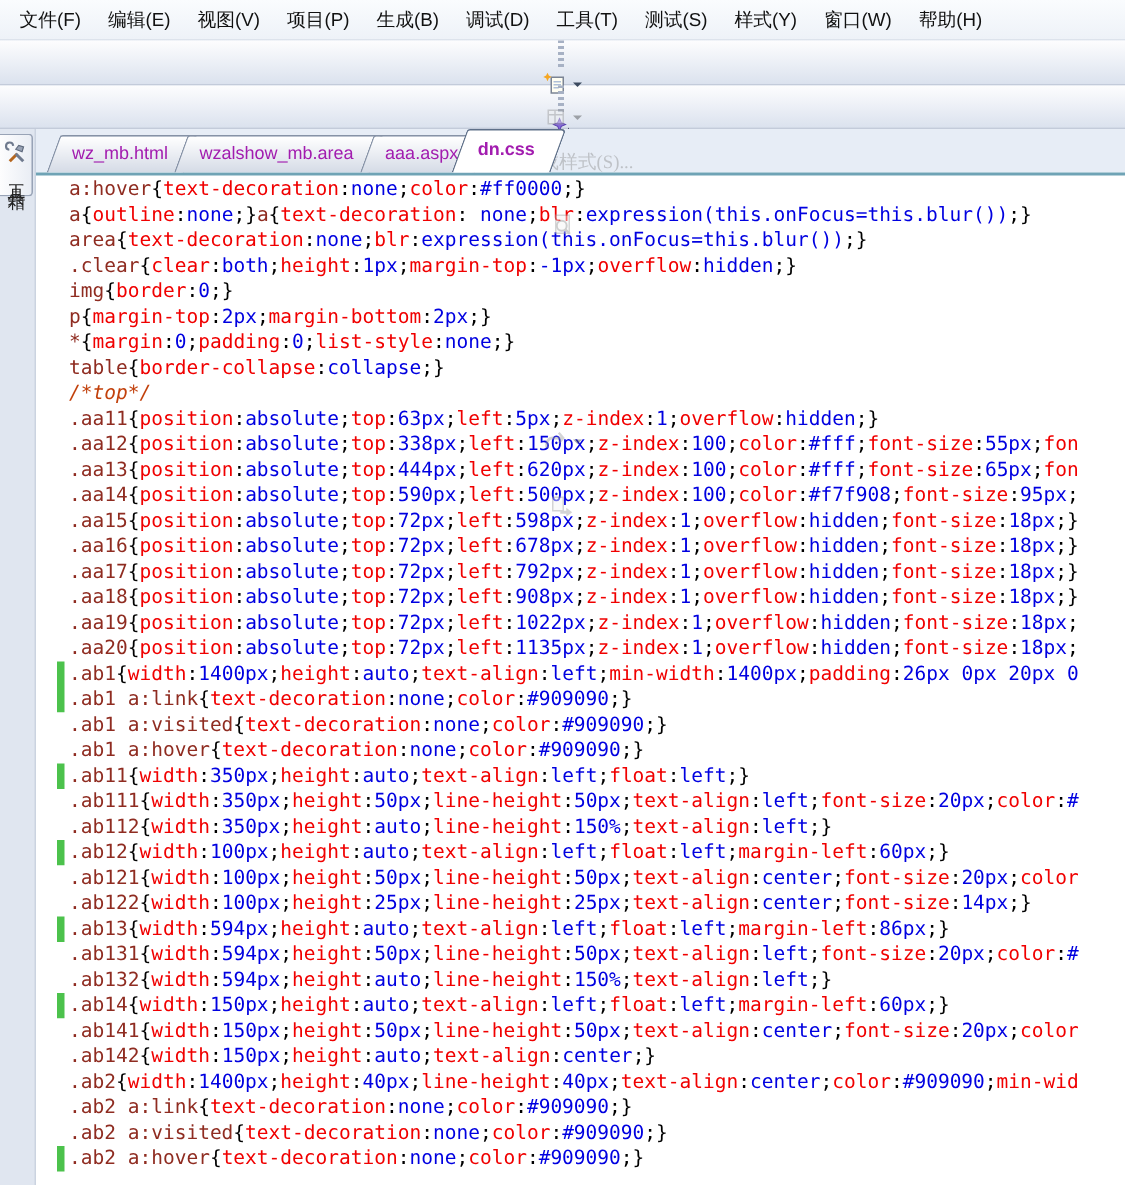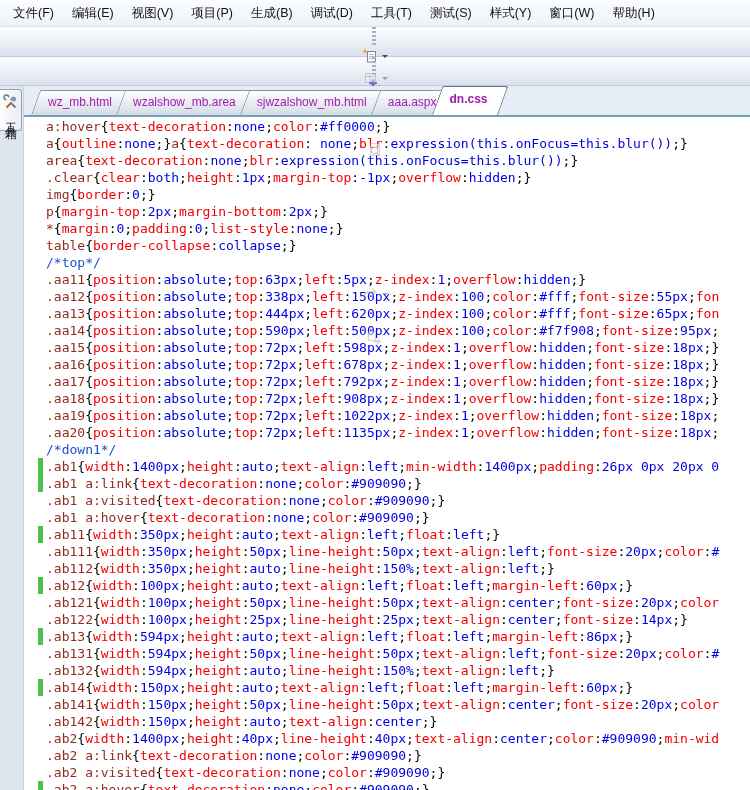--- a/index.html
+++ b/index.html
@@ -74,21 +74,21 @@
     font-size:13px;line-height:17px;padding-top:1px;
   }
   .code-line{display:flex;height:17px;white-space:pre;}
   .ln-margin{width:22px;flex:none;position:relative;background:#fff;}
   .change-bar{position:absolute;left:14px;top:0;width:5px;height:17px;background:#4cc24c;}
   .ln-text{flex:1;overflow:hidden;}
   .tok-s{color:#8f2c21;}   
   .tok-k{color:#f00000;}   
   .tok-v{color:#0000e0;}   
   .tok-p{color:#000000;}   
-  .tok-c{color:#1d4ed8;}   
+  .tok-c{color:#c2410c;font-style:italic;}   
 </style>
 </head>
 <body>
 
 <div class="menubar" id="menubar">
     <span class="menu-item">文件(F)</span>
     <span class="menu-item">编辑(E)</span>
     <span class="menu-item">视图(V)</span>
     <span class="menu-item">项目(P)</span>
     <span class="menu-item">生成(B)</span>
@@ -307,23 +307,20 @@
       <span class="tbx-label">工具箱</span>
     </div>
   </div>
   <div class="doc-well">
     <div class="tabstrip" id="tabstrip">
         <div class="tab">
           <span>wz_mb.html</span>
         </div>
         <div class="tab">
           <span>wzalshow_mb.area</span>
-        </div>
-        <div class="tab">
-          <span>sjwzalshow_mb.html</span>
         </div>
         <div class="tab">
           <span>aaa.aspx</span>
         </div>
         <div class="tab active">
           <span>dn.css</span>
         </div>
       </div>
     <div class="editor-frame">
       <div class="editor" id="editor">
@@ -339,21 +336,20 @@
           <div class="code-line"><div class="ln-margin"></div><div class="ln-text"><span class="tok-s">.aa11</span><span class="tok-p">{</span><span class="tok-k">position</span><span class="tok-p">:</span><span class="tok-v">absolute</span><span class="tok-p">;</span><span class="tok-k">top</span><span class="tok-p">:</span><span class="tok-v">63px</span><span class="tok-p">;</span><span class="tok-k">left</span><span class="tok-p">:</span><span class="tok-v">5px</span><span class="tok-p">;</span><span class="tok-k">z-index</span><span class="tok-p">:</span><span class="tok-v">1</span><span class="tok-p">;</span><span class="tok-k">overflow</span><span class="tok-p">:</span><span class="tok-v">hidden</span><span class="tok-p">;</span><span class="tok-p">}</span></div></div>
           <div class="code-line"><div class="ln-margin"></div><div class="ln-text"><span class="tok-s">.aa12</span><span class="tok-p">{</span><span class="tok-k">position</span><span class="tok-p">:</span><span class="tok-v">absolute</span><span class="tok-p">;</span><span class="tok-k">top</span><span class="tok-p">:</span><span class="tok-v">338px</span><span class="tok-p">;</span><span class="tok-k">left</span><span class="tok-p">:</span><span class="tok-v">150px</span><span class="tok-p">;</span><span class="tok-k">z-index</span><span class="tok-p">:</span><span class="tok-v">100</span><span class="tok-p">;</span><span class="tok-k">color</span><span class="tok-p">:</span><span class="tok-v">#fff</span><span class="tok-p">;</span><span class="tok-k">font-size</span><span class="tok-p">:</span><span class="tok-v">55px</span><span class="tok-p">;</span><span class="tok-k">fon</span></div></div>
           <div class="code-line"><div class="ln-margin"></div><div class="ln-text"><span class="tok-s">.aa13</span><span class="tok-p">{</span><span class="tok-k">position</span><span class="tok-p">:</span><span class="tok-v">absolute</span><span class="tok-p">;</span><span class="tok-k">top</span><span class="tok-p">:</span><span class="tok-v">444px</span><span class="tok-p">;</span><span class="tok-k">left</span><span class="tok-p">:</span><span class="tok-v">620px</span><span class="tok-p">;</span><span class="tok-k">z-index</span><span class="tok-p">:</span><span class="tok-v">100</span><span class="tok-p">;</span><span class="tok-k">color</span><span class="tok-p">:</span><span class="tok-v">#fff</span><span class="tok-p">;</span><span class="tok-k">font-size</span><span class="tok-p">:</span><span class="tok-v">65px</span><span class="tok-p">;</span><span class="tok-k">fon</span></div></div>
           <div class="code-line"><div class="ln-margin"></div><div class="ln-text"><span class="tok-s">.aa14</span><span class="tok-p">{</span><span class="tok-k">position</span><span class="tok-p">:</span><span class="tok-v">absolute</span><span class="tok-p">;</span><span class="tok-k">top</span><span class="tok-p">:</span><span class="tok-v">590px</span><span class="tok-p">;</span><span class="tok-k">left</span><span class="tok-p">:</span><span class="tok-v">500px</span><span class="tok-p">;</span><span class="tok-k">z-index</span><span class="tok-p">:</span><span class="tok-v">100</span><span class="tok-p">;</span><span class="tok-k">color</span><span class="tok-p">:</span><span class="tok-v">#f7f908</span><span class="tok-p">;</span><span class="tok-k">font-size</span><span class="tok-p">:</span><span class="tok-v">95px</span><span class="tok-p">;</span></div></div>
           <div class="code-line"><div class="ln-margin"></div><div class="ln-text"><span class="tok-s">.aa15</span><span class="tok-p">{</span><span class="tok-k">position</span><span class="tok-p">:</span><span class="tok-v">absolute</span><span class="tok-p">;</span><span class="tok-k">top</span><span class="tok-p">:</span><span class="tok-v">72px</span><span class="tok-p">;</span><span class="tok-k">left</span><span class="tok-p">:</span><span class="tok-v">598px</span><span class="tok-p">;</span><span class="tok-k">z-index</span><span class="tok-p">:</span><span class="tok-v">1</span><span class="tok-p">;</span><span class="tok-k">overflow</span><span class="tok-p">:</span><span class="tok-v">hidden</span><span class="tok-p">;</span><span class="tok-k">font-size</span><span class="tok-p">:</span><span class="tok-v">18px</span><span class="tok-p">;</span><span class="tok-p">}</span></div></div>
           <div class="code-line"><div class="ln-margin"></div><div class="ln-text"><span class="tok-s">.aa16</span><span class="tok-p">{</span><span class="tok-k">position</span><span class="tok-p">:</span><span class="tok-v">absolute</span><span class="tok-p">;</span><span class="tok-k">top</span><span class="tok-p">:</span><span class="tok-v">72px</span><span class="tok-p">;</span><span class="tok-k">left</span><span class="tok-p">:</span><span class="tok-v">678px</span><span class="tok-p">;</span><span class="tok-k">z-index</span><span class="tok-p">:</span><span class="tok-v">1</span><span class="tok-p">;</span><span class="tok-k">overflow</span><span class="tok-p">:</span><span class="tok-v">hidden</span><span class="tok-p">;</span><span class="tok-k">font-size</span><span class="tok-p">:</span><span class="tok-v">18px</span><span class="tok-p">;</span><span class="tok-p">}</span></div></div>
           <div class="code-line"><div class="ln-margin"></div><div class="ln-text"><span class="tok-s">.aa17</span><span class="tok-p">{</span><span class="tok-k">position</span><span class="tok-p">:</span><span class="tok-v">absolute</span><span class="tok-p">;</span><span class="tok-k">top</span><span class="tok-p">:</span><span class="tok-v">72px</span><span class="tok-p">;</span><span class="tok-k">left</span><span class="tok-p">:</span><span class="tok-v">792px</span><span class="tok-p">;</span><span class="tok-k">z-index</span><span class="tok-p">:</span><span class="tok-v">1</span><span class="tok-p">;</span><span class="tok-k">overflow</span><span class="tok-p">:</span><span class="tok-v">hidden</span><span class="tok-p">;</span><span class="tok-k">font-size</span><span class="tok-p">:</span><span class="tok-v">18px</span><span class="tok-p">;</span><span class="tok-p">}</span></div></div>
           <div class="code-line"><div class="ln-margin"></div><div class="ln-text"><span class="tok-s">.aa18</span><span class="tok-p">{</span><span class="tok-k">position</span><span class="tok-p">:</span><span class="tok-v">absolute</span><span class="tok-p">;</span><span class="tok-k">top</span><span class="tok-p">:</span><span class="tok-v">72px</span><span class="tok-p">;</span><span class="tok-k">left</span><span class="tok-p">:</span><span class="tok-v">908px</span><span class="tok-p">;</span><span class="tok-k">z-index</span><span class="tok-p">:</span><span class="tok-v">1</span><span class="tok-p">;</span><span class="tok-k">overflow</span><span class="tok-p">:</span><span class="tok-v">hidden</span><span class="tok-p">;</span><span class="tok-k">font-size</span><span class="tok-p">:</span><span class="tok-v">18px</span><span class="tok-p">;</span><span class="tok-p">}</span></div></div>
           <div class="code-line"><div class="ln-margin"></div><div class="ln-text"><span class="tok-s">.aa19</span><span class="tok-p">{</span><span class="tok-k">position</span><span class="tok-p">:</span><span class="tok-v">absolute</span><span class="tok-p">;</span><span class="tok-k">top</span><span class="tok-p">:</span><span class="tok-v">72px</span><span class="tok-p">;</span><span class="tok-k">left</span><span class="tok-p">:</span><span class="tok-v">1022px</span><span class="tok-p">;</span><span class="tok-k">z-index</span><span class="tok-p">:</span><span class="tok-v">1</span><span class="tok-p">;</span><span class="tok-k">overflow</span><span class="tok-p">:</span><span class="tok-v">hidden</span><span class="tok-p">;</span><span class="tok-k">font-size</span><span class="tok-p">:</span><span class="tok-v">18px</span><span class="tok-p">;</span></div></div>
           <div class="code-line"><div class="ln-margin"></div><div class="ln-text"><span class="tok-s">.aa20</span><span class="tok-p">{</span><span class="tok-k">position</span><span class="tok-p">:</span><span class="tok-v">absolute</span><span class="tok-p">;</span><span class="tok-k">top</span><span class="tok-p">:</span><span class="tok-v">72px</span><span class="tok-p">;</span><span class="tok-k">left</span><span class="tok-p">:</span><span class="tok-v">1135px</span><span class="tok-p">;</span><span class="tok-k">z-index</span><span class="tok-p">:</span><span class="tok-v">1</span><span class="tok-p">;</span><span class="tok-k">overflow</span><span class="tok-p">:</span><span class="tok-v">hidden</span><span class="tok-p">;</span><span class="tok-k">font-size</span><span class="tok-p">:</span><span class="tok-v">18px</span><span class="tok-p">;</span></div></div>
-          <div class="code-line"><div class="ln-margin"></div><div class="ln-text"><span class="tok-c">/*down1*/</span></div></div>
           <div class="code-line"><div class="ln-margin"><div class="change-bar"></div></div><div class="ln-text"><span class="tok-s">.ab1</span><span class="tok-p">{</span><span class="tok-k">width</span><span class="tok-p">:</span><span class="tok-v">1400px</span><span class="tok-p">;</span><span class="tok-k">height</span><span class="tok-p">:</span><span class="tok-v">auto</span><span class="tok-p">;</span><span class="tok-k">text-align</span><span class="tok-p">:</span><span class="tok-v">left</span><span class="tok-p">;</span><span class="tok-k">min-width</span><span class="tok-p">:</span><span class="tok-v">1400px</span><span class="tok-p">;</span><span class="tok-k">padding</span><span class="tok-p">:</span><span class="tok-v">26px 0px 20px 0</span></div></div>
           <div class="code-line"><div class="ln-margin"><div class="change-bar"></div></div><div class="ln-text"><span class="tok-s">.ab1 a:link</span><span class="tok-p">{</span><span class="tok-k">text-decoration</span><span class="tok-p">:</span><span class="tok-v">none</span><span class="tok-p">;</span><span class="tok-k">color</span><span class="tok-p">:</span><span class="tok-v">#909090</span><span class="tok-p">;</span><span class="tok-p">}</span></div></div>
           <div class="code-line"><div class="ln-margin"></div><div class="ln-text"><span class="tok-s">.ab1 a:visited</span><span class="tok-p">{</span><span class="tok-k">text-decoration</span><span class="tok-p">:</span><span class="tok-v">none</span><span class="tok-p">;</span><span class="tok-k">color</span><span class="tok-p">:</span><span class="tok-v">#909090</span><span class="tok-p">;</span><span class="tok-p">}</span></div></div>
           <div class="code-line"><div class="ln-margin"></div><div class="ln-text"><span class="tok-s">.ab1 a:hover</span><span class="tok-p">{</span><span class="tok-k">text-decoration</span><span class="tok-p">:</span><span class="tok-v">none</span><span class="tok-p">;</span><span class="tok-k">color</span><span class="tok-p">:</span><span class="tok-v">#909090</span><span class="tok-p">;</span><span class="tok-p">}</span></div></div>
           <div class="code-line"><div class="ln-margin"><div class="change-bar"></div></div><div class="ln-text"><span class="tok-s">.ab11</span><span class="tok-p">{</span><span class="tok-k">width</span><span class="tok-p">:</span><span class="tok-v">350px</span><span class="tok-p">;</span><span class="tok-k">height</span><span class="tok-p">:</span><span class="tok-v">auto</span><span class="tok-p">;</span><span class="tok-k">text-align</span><span class="tok-p">:</span><span class="tok-v">left</span><span class="tok-p">;</span><span class="tok-k">float</span><span class="tok-p">:</span><span class="tok-v">left</span><span class="tok-p">;</span><span class="tok-p">}</span></div></div>
           <div class="code-line"><div class="ln-margin"></div><div class="ln-text"><span class="tok-s">.ab111</span><span class="tok-p">{</span><span class="tok-k">width</span><span class="tok-p">:</span><span class="tok-v">350px</span><span class="tok-p">;</span><span class="tok-k">height</span><span class="tok-p">:</span><span class="tok-v">50px</span><span class="tok-p">;</span><span class="tok-k">line-height</span><span class="tok-p">:</span><span class="tok-v">50px</span><span class="tok-p">;</span><span class="tok-k">text-align</span><span class="tok-p">:</span><span class="tok-v">left</span><span class="tok-p">;</span><span class="tok-k">font-size</span><span class="tok-p">:</span><span class="tok-v">20px</span><span class="tok-p">;</span><span class="tok-k">color</span><span class="tok-p">:</span><span class="tok-v">#</span></div></div>
           <div class="code-line"><div class="ln-margin"></div><div class="ln-text"><span class="tok-s">.ab112</span><span class="tok-p">{</span><span class="tok-k">width</span><span class="tok-p">:</span><span class="tok-v">350px</span><span class="tok-p">;</span><span class="tok-k">height</span><span class="tok-p">:</span><span class="tok-v">auto</span><span class="tok-p">;</span><span class="tok-k">line-height</span><span class="tok-p">:</span><span class="tok-v">150%</span><span class="tok-p">;</span><span class="tok-k">text-align</span><span class="tok-p">:</span><span class="tok-v">left</span><span class="tok-p">;</span><span class="tok-p">}</span></div></div>
           <div class="code-line"><div class="ln-margin"><div class="change-bar"></div></div><div class="ln-text"><span class="tok-s">.ab12</span><span class="tok-p">{</span><span class="tok-k">width</span><span class="tok-p">:</span><span class="tok-v">100px</span><span class="tok-p">;</span><span class="tok-k">height</span><span class="tok-p">:</span><span class="tok-v">auto</span><span class="tok-p">;</span><span class="tok-k">text-align</span><span class="tok-p">:</span><span class="tok-v">left</span><span class="tok-p">;</span><span class="tok-k">float</span><span class="tok-p">:</span><span class="tok-v">left</span><span class="tok-p">;</span><span class="tok-k">margin-left</span><span class="tok-p">:</span><span class="tok-v">60px</span><span class="tok-p">;</span><span class="tok-p">}</span></div></div>
           <div class="code-line"><div class="ln-margin"></div><div class="ln-text"><span class="tok-s">.ab121</span><span class="tok-p">{</span><span class="tok-k">width</span><span class="tok-p">:</span><span class="tok-v">100px</span><span class="tok-p">;</span><span class="tok-k">height</span><span class="tok-p">:</span><span class="tok-v">50px</span><span class="tok-p">;</span><span class="tok-k">line-height</span><span class="tok-p">:</span><span class="tok-v">50px</span><span class="tok-p">;</span><span class="tok-k">text-align</span><span class="tok-p">:</span><span class="tok-v">center</span><span class="tok-p">;</span><span class="tok-k">font-size</span><span class="tok-p">:</span><span class="tok-v">20px</span><span class="tok-p">;</span><span class="tok-k">color</span></div></div>
           <div class="code-line"><div class="ln-margin"></div><div class="ln-text"><span class="tok-s">.ab122</span><span class="tok-p">{</span><span class="tok-k">width</span><span class="tok-p">:</span><span class="tok-v">100px</span><span class="tok-p">;</span><span class="tok-k">height</span><span class="tok-p">:</span><span class="tok-v">25px</span><span class="tok-p">;</span><span class="tok-k">line-height</span><span class="tok-p">:</span><span class="tok-v">25px</span><span class="tok-p">;</span><span class="tok-k">text-align</span><span class="tok-p">:</span><span class="tok-v">center</span><span class="tok-p">;</span><span class="tok-k">font-size</span><span class="tok-p">:</span><span class="tok-v">14px</span><span class="tok-p">;</span><span class="tok-p">}</span></div></div>

